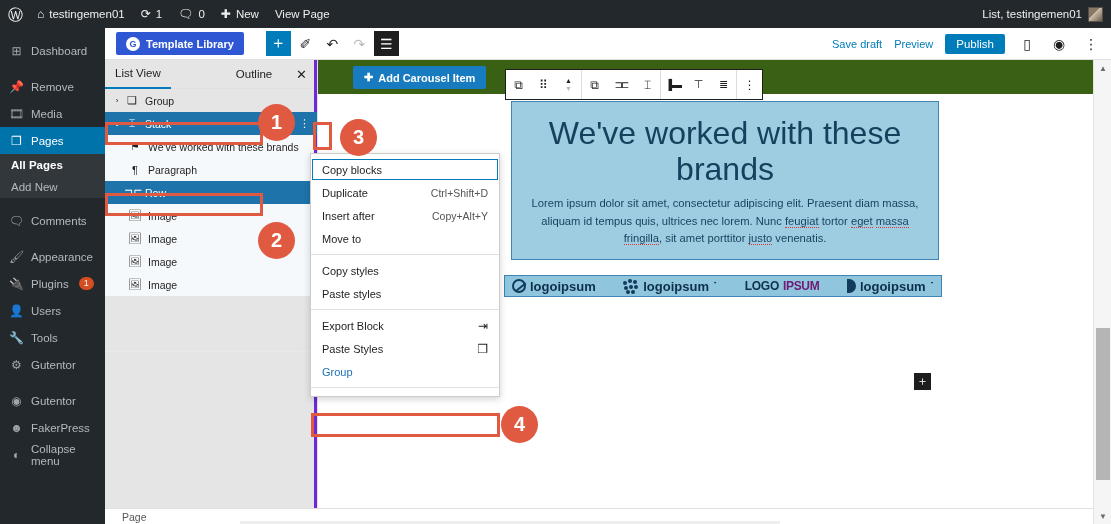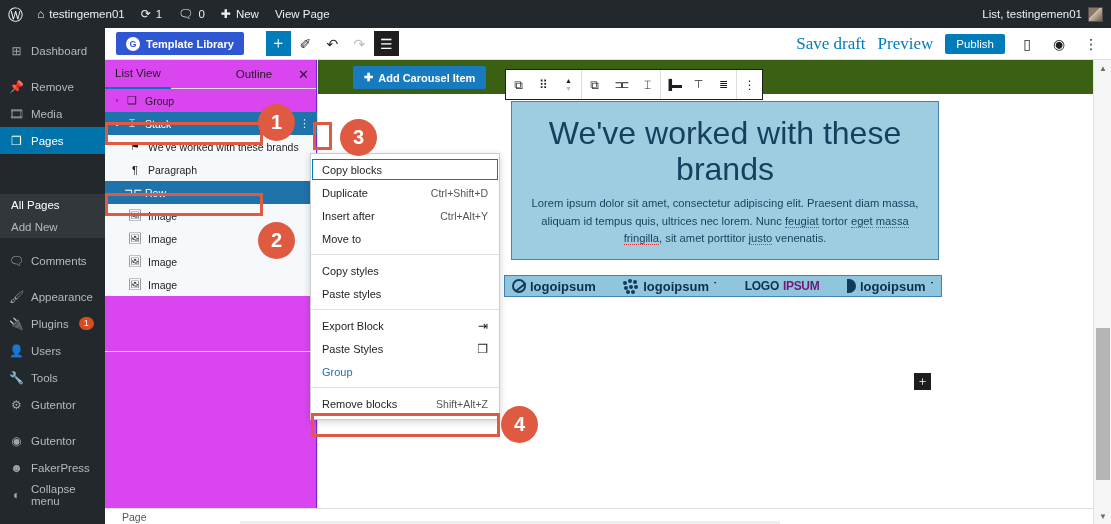--- a/index.html
+++ b/index.html
@@ -36,21 +36,21 @@
     display: flex; align-items: center; gap: 7px;
     height: 27px; padding-left: 9px; color: #b4b9be;
   }
   .am-item .am-ico { width: 15px; text-align: center; font-size: 12px; color: #a0a5aa; flex: 0 0 15px; }
   .am-item.active { background: #0073aa; color: #fff; }
   .am-item.active .am-ico { color: #fff; }
   .am-sub {
     display: flex; align-items: center; height: 22px;
     padding-left: 11px; font-size: 11.5px; color: #b4b9be; background: #32373c;
   }
-  .am-sub.cur { color: #fff; font-weight: normal; margin-top: 40px; }
+  .am-sub.cur { color: #fff; font-weight: bold; }
   .am-sep { height: 9px; }
   .badge-red {
     background: #d54e21; color: #fff; border-radius: 9px;
     font-size: 9px; padding: 1px 5px; margin-left: 3px; line-height: 1.3;
   }
 
   
   .ed-header {
     position: absolute; top: 28px; left: 105px; width: 1006px; height: 32px;
     background: #ffffff; border-bottom: 1px solid #e0e0e0;
@@ -68,31 +68,31 @@
   }
   .hdr-tools { display: flex; align-items: center; gap: 2px; margin-left: 22px; }
   .htool {
     width: 25px; height: 25px; display: flex; align-items: center; justify-content: center;
     font-size: 14px; color: #1e1e1e;
   }
   .htool.blue { background: #007cba; color: #fff; font-size: 16px; }
   .htool.dark { background: #1e1e1e; color: #fff; }
   .htool.faded { color: #b8b8b8; }
   .hdr-right { margin-left: auto; display: flex; align-items: center; gap: 12px; padding-right: 10px; }
-  .link-btn { font-size: 17px; color: #007cba; font-family: Liberation Serif, serif; }
+  .link-btn { font-size: 11px; color: #007cba; }
   .publish-btn {
     background: #007cba; color: #fff; font-size: 11.5px;
     padding: 4px 11px; border-radius: 2px;
   }
   .hicon { font-size: 14px; color: #1e1e1e; width: 20px; text-align: center; }
 
   
   .listview {
     position: absolute; top: 60px; left: 105px; width: 213px; height: 448px;
-    background: #d946ef; border-right: 2px solid #6d28d9;
+    background: #e5e5e5; border-right: 4px solid #6d28d9;
   }
   .lv-tabs { display: flex; align-items: center; height: 29px; position: relative; border-bottom:1px solid #e0e0e0;}
   .lv-tab { font-size: 11.5px; color: #1e1e1e; padding: 0 10px; height: 29px; display: flex; align-items: center;}
   .lv-tab.sel { border-bottom: 2px solid #007cba; }
   .lv-tab.t2 { margin-left: 55px; }
   .lv-close { position: absolute; right: 7px; top: 7px; font-size: 13px; color: #1e1e1e; }
   .lv-rows { position: relative; }
   .lv-row {
     display: flex; align-items: center; height: 23px;
     font-size: 10.5px; color: #1e1e1e; position: relative;
@@ -462,21 +462,21 @@
   <div class="ctxmenu">
     <div class="cm-item focus">
       <span>Copy blocks</span>
     </div>
     <div class="cm-item">
       <span>Duplicate</span>
       <span class="sc">Ctrl+Shift+D</span>
     </div>
     <div class="cm-item">
       <span>Insert after</span>
-      <span class="sc">Ctrl+Alt+Y</span>
+      <span class="sc">Copy+Alt+Y</span>
     </div>
     <div class="cm-item">
       <span>Move to</span>
     </div>
     <div class="cm-div"></div>
     <div class="cm-item">
       <span>Copy styles</span>
     </div>
     <div class="cm-item">
       <span>Paste styles</span>
@@ -487,24 +487,20 @@
       <span class="cm-ico">⇥</span>
     </div>
     <div class="cm-item">
       <span>Paste Styles</span>
       <span class="cm-ico">❐</span>
     </div>
     <div class="cm-item link">
       <span>Group</span>
     </div>
     <div class="cm-div"></div>
-    <div class="cm-item">
-      <span>Remove blocks</span>
-      <span class="sc">Shift+Alt+Z</span>
-    </div>
   </div>
 
   <div class="ann-rect" style="left:105px; top:122px; width:158px; height:23px;"></div>
   <div class="ann-num" style="left:258px; top:104px;">
     <span>1</span>
   </div>
 
   <div class="ann-rect" style="left:105px; top:193px; width:158px; height:23px;"></div>
   <div class="ann-num" style="left:258px; top:222px;">
     <span>2</span>

